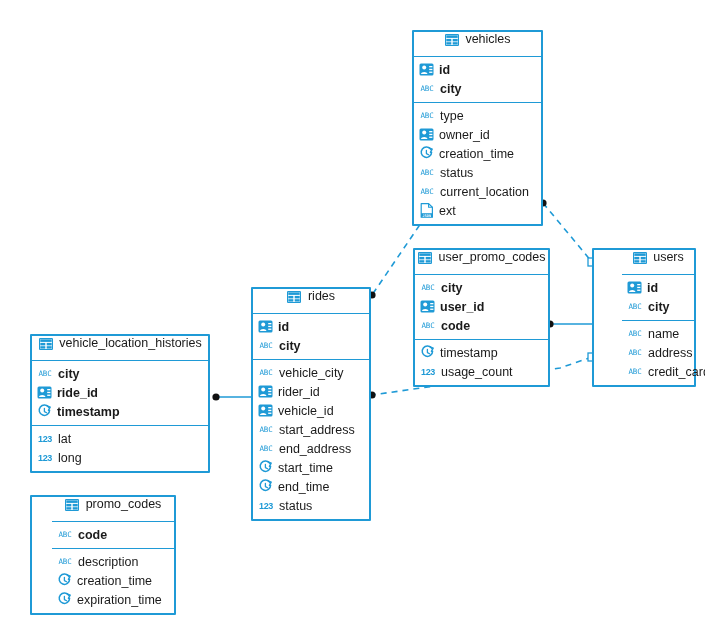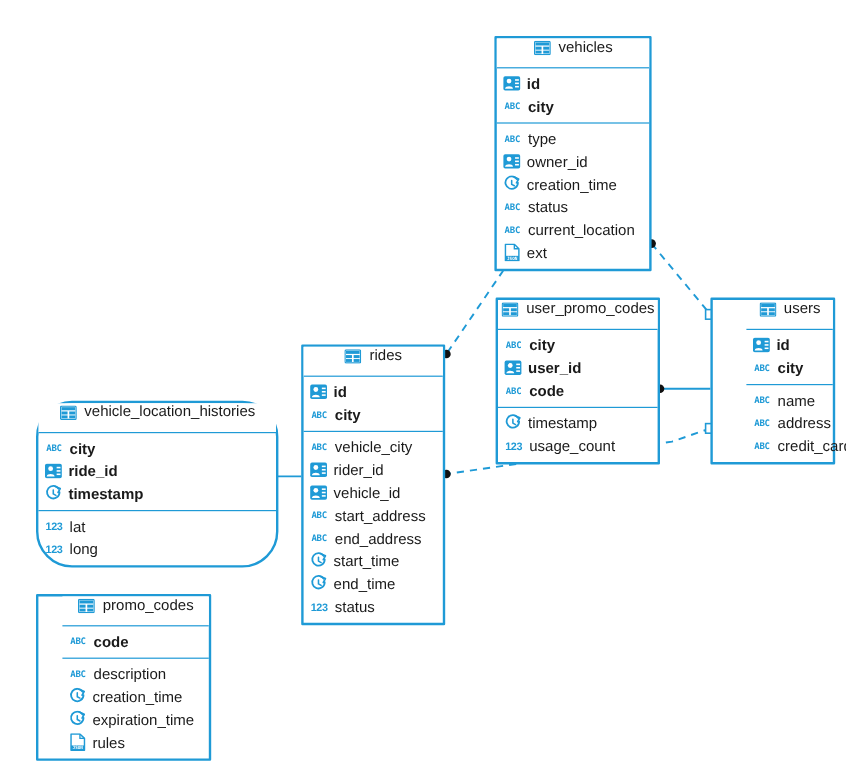--- a/index.html
+++ b/index.html
@@ -60,21 +60,21 @@
     display: inline-flex;
     align-items: center;
     justify-content: center;
     flex: 0 0 auto;
     width: 15px;
     height: 15px;
   }
   .ic svg { display: block; }
   .ic-abc {
     font-size: 7.5px;
-    font-weight: bold;
+    font-weight: normal;
     color: #1f9ad6;
     letter-spacing: -0.2px;
     font-family: "DejaVu Sans Mono", monospace;
   }
   .ic-num {
     font-size: 9px;
     font-weight: bold;
     color: #1f9ad6;
     letter-spacing: -0.3px;
     font-family: "Liberation Sans", sans-serif;
@@ -394,21 +394,21 @@
               </svg>
             </span>
             <span class="fld-label">end_time</span>
           </div>
           <div class="fld">
             <span class="ic ic-num" style="width: 16px;">123</span>
             <span class="fld-label">status</span>
           </div>
         </div>
       </div>
-      <div class="er-table" style="left: 30px; top: 334px; width: 202px; border-radius: 30px;">
+      <div class="er-table" style="left: 30px; top: 334px; width: 180px;">
         <div class="tbl-header">
           <span class="ic">
             <svg width="14" height="12" viewBox="0 0 14 12">
               <rect x="0.5" y="0.5" width="13" height="11" rx="1" fill="#ffffff" stroke="#1f9ad6" stroke-width="1.1"></rect>
               <rect x="1.3" y="1.3" width="11.4" height="2.6" fill="#1f9ad6"></rect>
               <rect x="1.3" y="4.9" width="5" height="2.5" fill="#1f9ad6"></rect>
               <rect x="7.7" y="4.9" width="5" height="2.5" fill="#1f9ad6"></rect>
               <rect x="1.3" y="8.2" width="5" height="2.4" fill="#1f9ad6"></rect>
               <rect x="7.7" y="8.2" width="5" height="2.4" fill="#1f9ad6"></rect>
             </svg>
@@ -493,27 +493,16 @@
           <div class="fld">
             <span class="ic">
               <svg width="15" height="15" viewBox="0 0 15 15">
                 <path d="M11.8 3.4 A5.2 5.2 0 1 0 12.6 6.2" fill="none" stroke="#1f9ad6" stroke-width="1.5" stroke-linecap="round"></path>
                 <path d="M9.6 1.6 L13.2 3.2 L11.4 6.4" fill="none" stroke="#1f9ad6" stroke-width="1.4" stroke-linejoin="round" stroke-linecap="round"></path>
                 <path d="M7.4 4.4 L7.4 7.6 L9.6 8.8" fill="none" stroke="#1f9ad6" stroke-width="1.3" stroke-linecap="round" stroke-linejoin="round"></path>
               </svg>
             </span>
             <span class="fld-label">expiration_time</span>
           </div>
-          <div class="fld">
-            <span class="ic">
-              <svg width="14" height="15" viewBox="0 0 14 15">
-                <path d="M1.2 0.6 H8.6 L12.4 4.3 V14.2 H1.2 Z" fill="#ffffff" stroke="#1f9ad6" stroke-width="1.2" stroke-linejoin="round"></path>
-                <path d="M8.6 0.8 V4.3 H12.2" fill="none" stroke="#1f9ad6" stroke-width="1.1"></path>
-                <rect x="1.1" y="10.2" width="11.4" height="4" fill="#1f9ad6"></rect>
-                <text x="6.8" y="13.5" font-size="3.6" font-family="DejaVu Sans Mono, monospace" font-weight="bold" fill="#ffffff" text-anchor="middle">JSON</text>
-              </svg>
-            </span>
-            <span class="fld-label">rules</span>
-          </div>
         </div>
       </div>
     </div>
 </div>
 
 </body></html>

